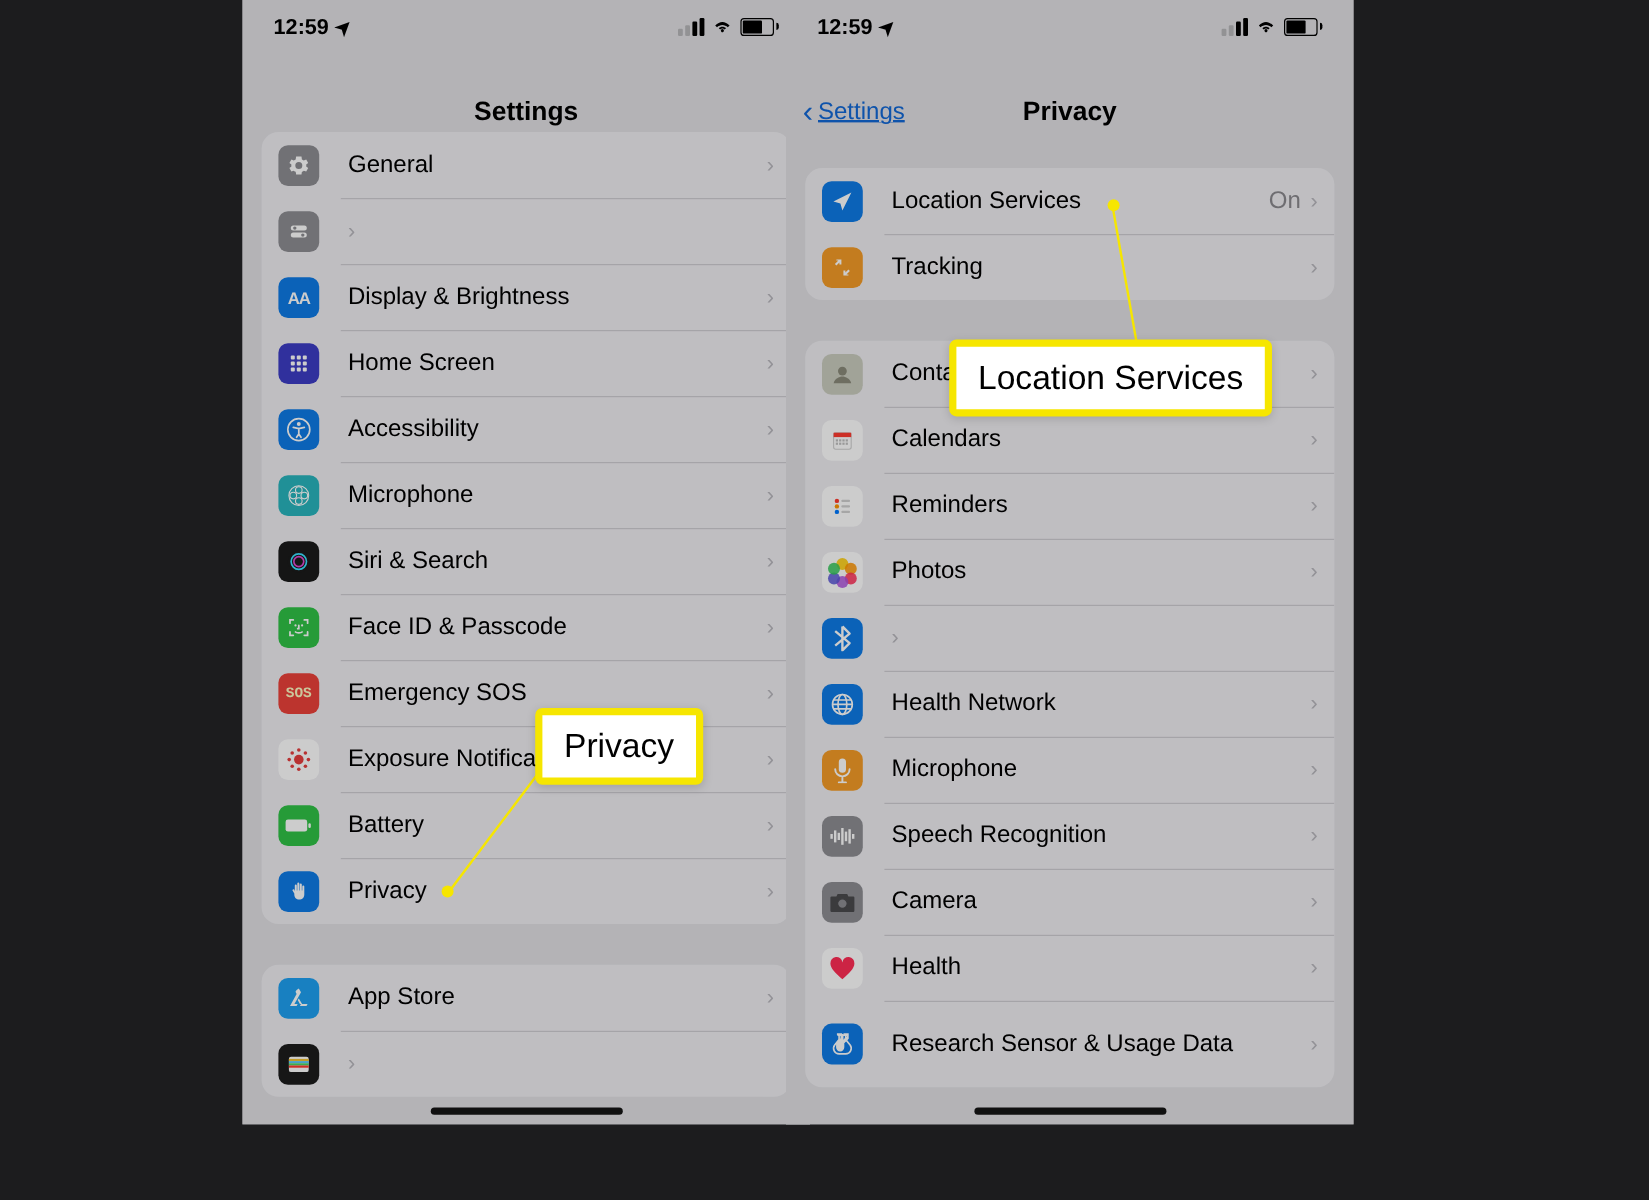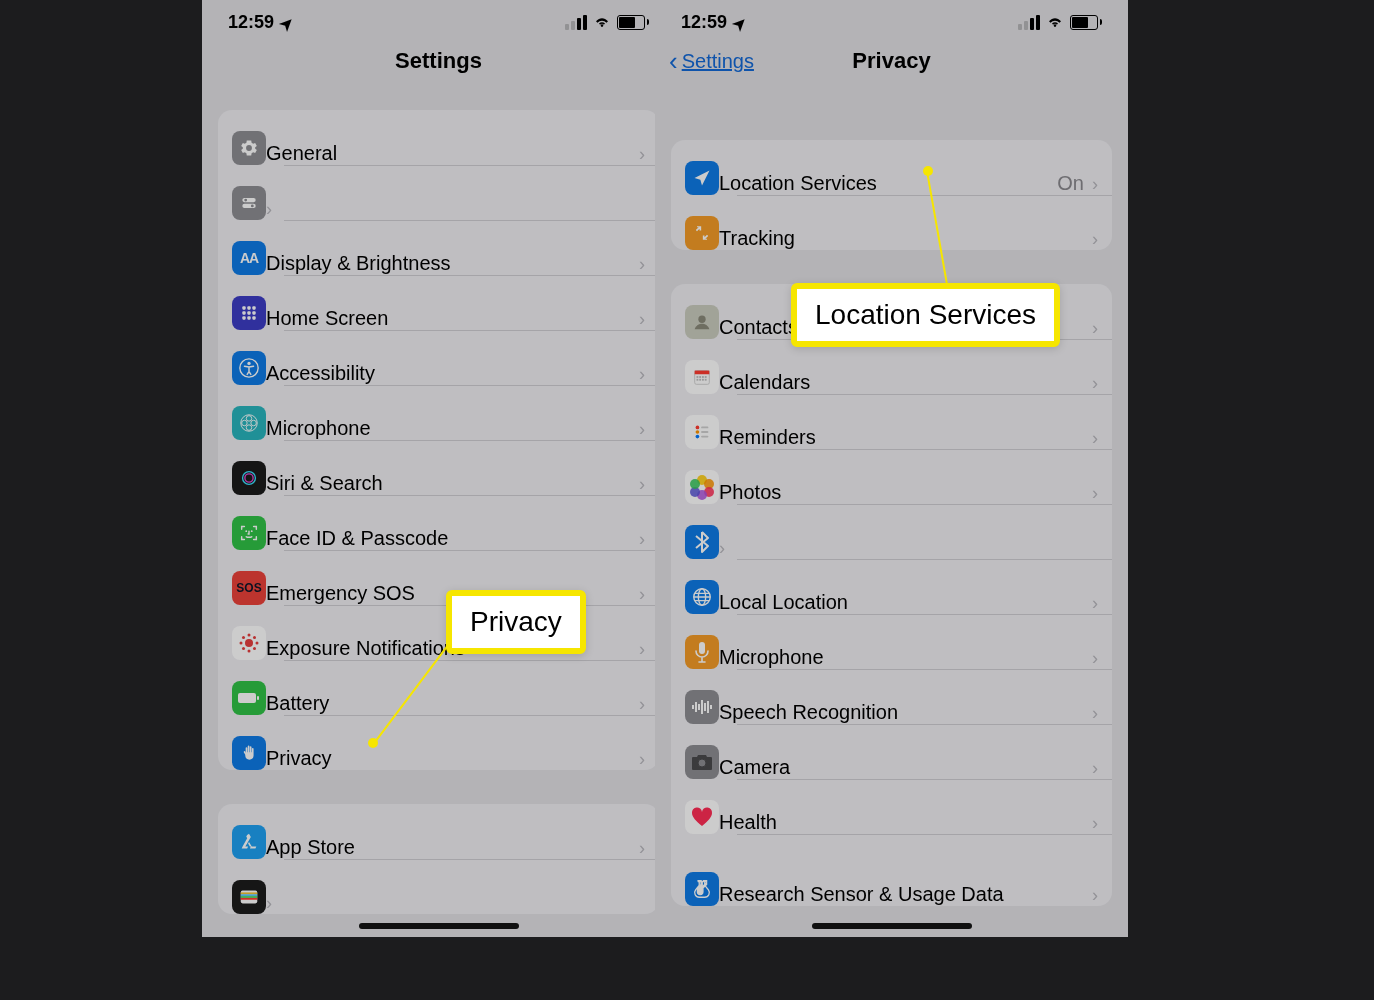--- a/index.html
+++ b/index.html
@@ -16,51 +16,51 @@
   .sig-bars{display:flex;align-items:flex-end;gap:2px;}
   .sig-bars span{display:inline-block;width:4px;background:#b7b7ba;border-radius:1px;}
   .sig-bars span.on{background:#000;}
   .sig-bars span:nth-child(1){height:6px;} .sig-bars span:nth-child(2){height:9px;} .sig-bars span:nth-child(3){height:12px;} .sig-bars span:nth-child(4){height:15px;}
   .wifi{width:18px;height:18px;}
   .battery{display:flex;align-items:center;gap:2px;}
   .battery .body{width:26px;height:13px;border:1.5px solid #000;border-radius:3px;position:relative;}
   .battery .body::after{content:"";position:absolute;left:1px;top:1px;bottom:1px;width:60%;background:#000;border-radius:1px;}
   .battery .tip{width:2px;height:6px;background:#000;border-radius:0 2px 2px 0;}
   
-  .nav{position:absolute;top:28px;left:0;right:0;height:66px;display:flex;align-items:center;justify-content:center;}
+  .nav{position:absolute;top:60px;left:0;right:0;height:66px;display:flex;align-items:center;justify-content:center;}
   .nav .title{font-size:22px;font-weight:700;color:#000;}
   .nav .back{position:absolute;left:14px;display:flex;align-items:center;gap:4px;color:#1268d6;font-size:20px;}
   .nav .back .chev{font-size:26px;line-height:1;font-weight:300;}
   .nav .back .lbl{text-decoration:underline;}
   
   .scroll-area{position:absolute;top:110px;bottom:0;left:0;right:0;overflow:hidden;}
   .group{margin:0 16px 34px 16px;background:#efeef2;border-radius:14px;overflow:hidden;}
-  .row{display:flex;align-items:flex-end;height:55px;padding:0 14px 0 14px;box-sizing:border-box;position:relative;}
+  .row{display:flex;align-items:center;height:55px;padding:0 14px 0 14px;box-sizing:border-box;position:relative;}
   .row + .row::before{content:"";position:absolute;left:66px;right:0;top:0;height:1px;background:#cfced3;}
-  .icon-wrap{width:34px;height:34px;border-radius:8px;display:flex;align-items:center;justify-content:center;flex:0 0 34px;margin-right:0;font-size:18px;color:#fff;}
+  .icon-wrap{width:34px;height:34px;border-radius:8px;display:flex;align-items:center;justify-content:center;flex:0 0 34px;margin-right:24px;font-size:18px;color:#fff;}
   .row .label{flex:1 1 auto;font-size:20px;color:#000;white-space:nowrap;overflow:hidden;text-overflow:ellipsis;}
   .row .value{font-size:20px;color:#8a898e;margin-right:8px;}
   .row .chevron{color:#b8b7bd;font-size:18px;font-weight:400;}
   .row.two .label{line-height:1.15;white-space:normal;}
   
   .callout{position:absolute;background:#fff;border:6px solid #f6e600;border-radius:6px;padding:10px 18px;font-size:28px;font-weight:400;color:#000;box-shadow:0 2px 8px rgba(0,0,0,0.15);pointer-events:none;white-space:nowrap;}
   .dot{position:absolute;width:10px;height:10px;background:#f6e600;border-radius:50%;pointer-events:none;}
   .line{position:absolute;height:2px;background:#f6e600;transform-origin:0 0;pointer-events:none;}
   
   .home-ind{position:absolute;bottom:8px;left:50%;transform:translateX(-50%);width:160px;height:6px;border-radius:4px;background:#101010;}
   
   .ic-gear{background:#8e8e93;}
   .ic-cc{background:#8e8e93;}
   .ic-disp{background:#0e7be6;}
   .ic-home{background:#3c3cc5;}
   .ic-acc{background:#0e7be6;}
   .ic-wall{background:#29b5bd;}
   .ic-siri{background:#1b1b1b;}
   .ic-face{background:#30c247;}
-  .ic-sos{background:#ec423a;color:#0f172a;font-weight:700;font-size:12px;}
+  .ic-sos{background:#ec423a;color:#fef9c3;font-weight:700;font-size:12px;font-family:Liberation Mono, monospace;}
   .ic-exp{background:#fff;}
   .ic-batt{background:#30c247;}
   .ic-priv{background:#0e7be6;}
   .ic-appstore{background:#1ea1f2;}
   .ic-wallet{background:#000;}
   .ic-loc{background:#0e7be6;}
   .ic-track{background:#f49c27;}
   .ic-contacts{background:#caccbf;}
   .ic-cal{background:#fff;}
   .ic-rem{background:#fff;}
@@ -414,21 +414,21 @@
             <div class="chevron">›</div>
           </div>
         <div class="row">
             <div class="icon-wrap ic-net">
               <svg width="22" height="22" viewBox="0 0 24 24">
                 <circle cx="12" cy="12" r="9" fill="none" stroke="#fff" stroke-width="1.5"></circle>
                 <ellipse cx="12" cy="12" rx="4" ry="9" fill="none" stroke="#fff" stroke-width="1.5"></ellipse>
                 <path d="M3 12h18M4 8h16M4 16h16" stroke="#fff" stroke-width="1.5"></path>
               </svg>
             </div>
-            <div class="label">Local Location</div>
+            <div class="label">Health Network</div>
             <div class="chevron">›</div>
           </div>
         <div class="row">
             <div class="icon-wrap ic-mic">
               <svg width="16" height="22" viewBox="0 0 16 22">
                 <rect x="5" y="1" width="6" height="12" rx="3" fill="#fff"></rect>
                 <path d="M2 10a6 6 0 0 0 12 0M8 16v5M5 21h6" stroke="#fff" stroke-width="1.6" fill="none" stroke-linecap="round"></path>
               </svg>
             </div>
             <div class="label">Microphone</div>

